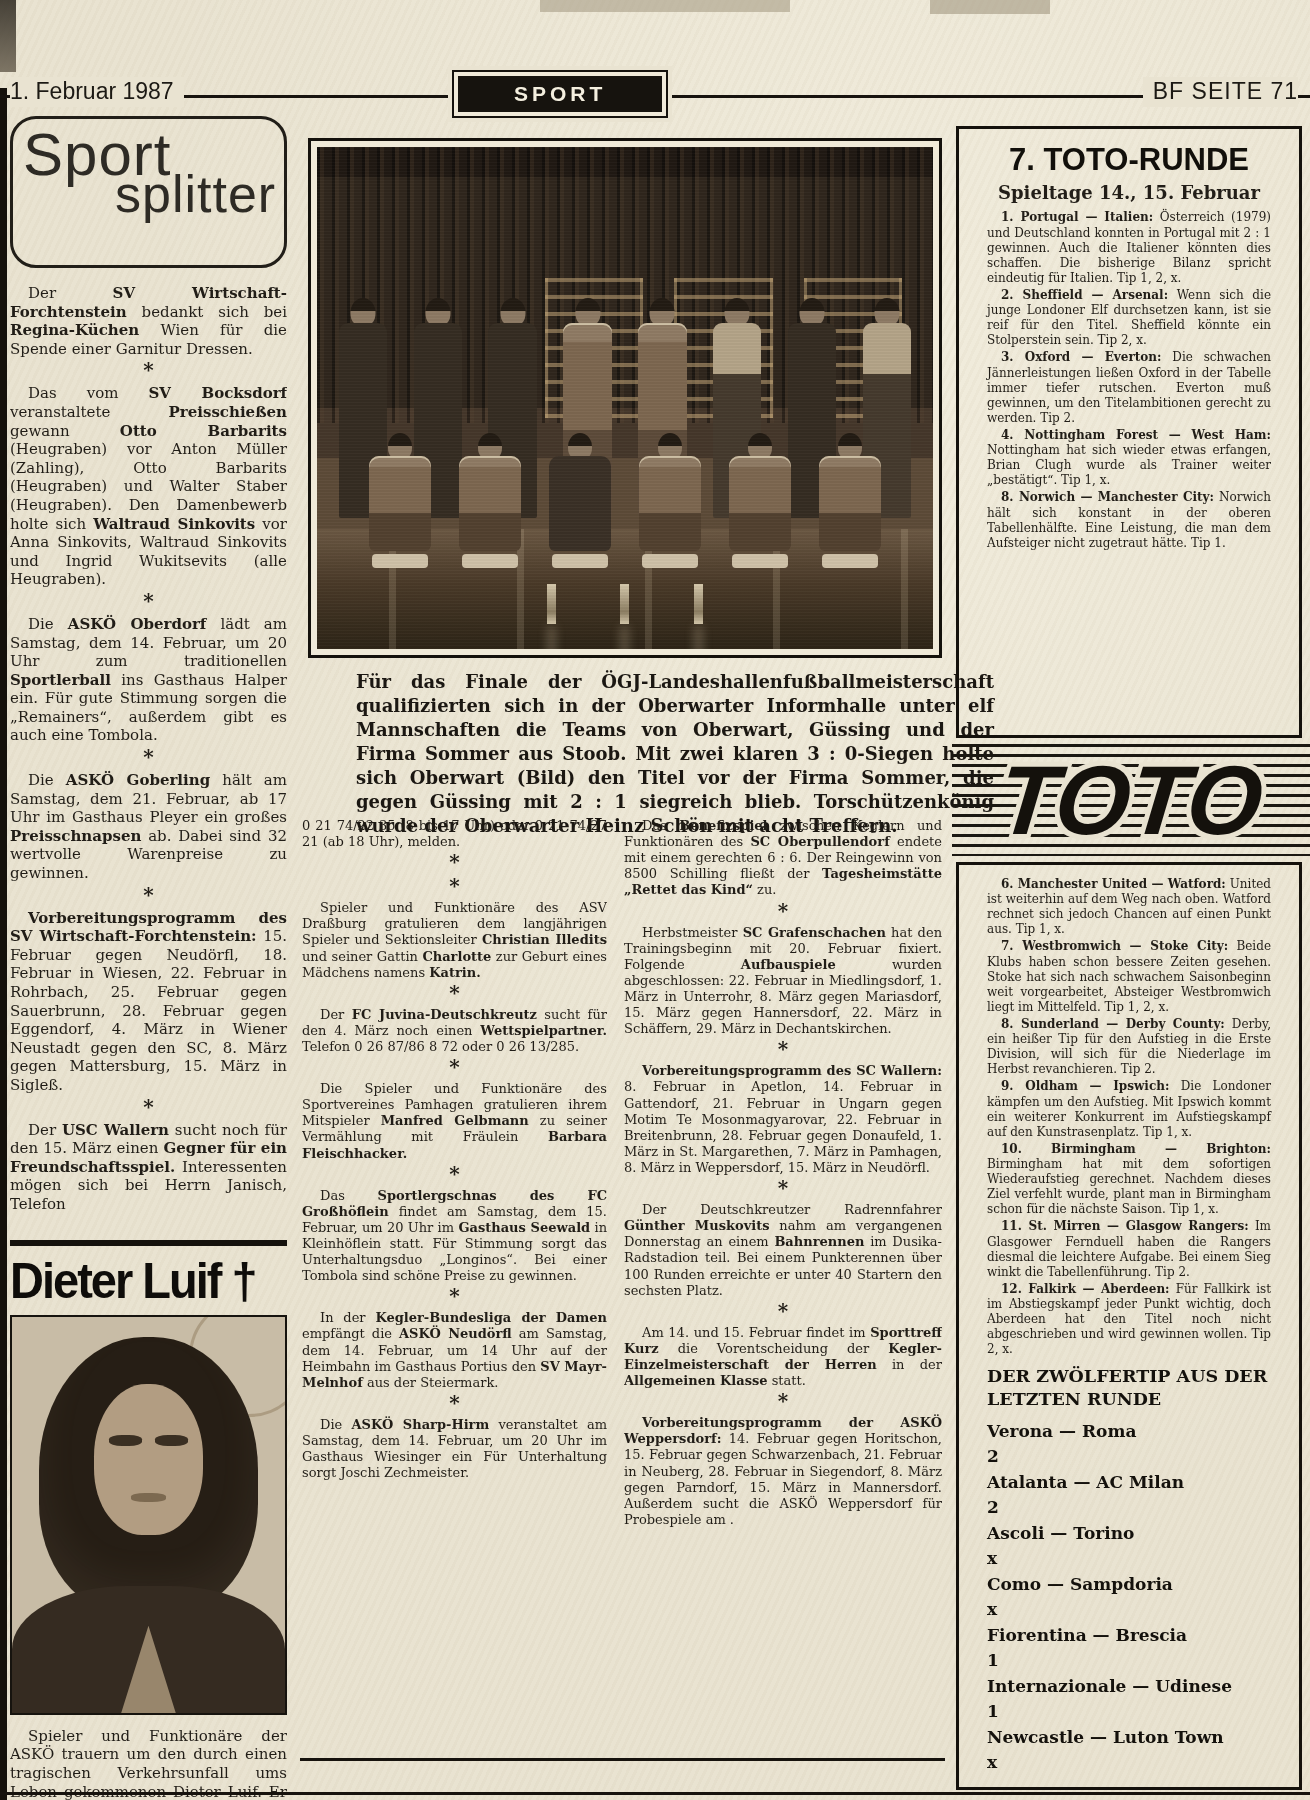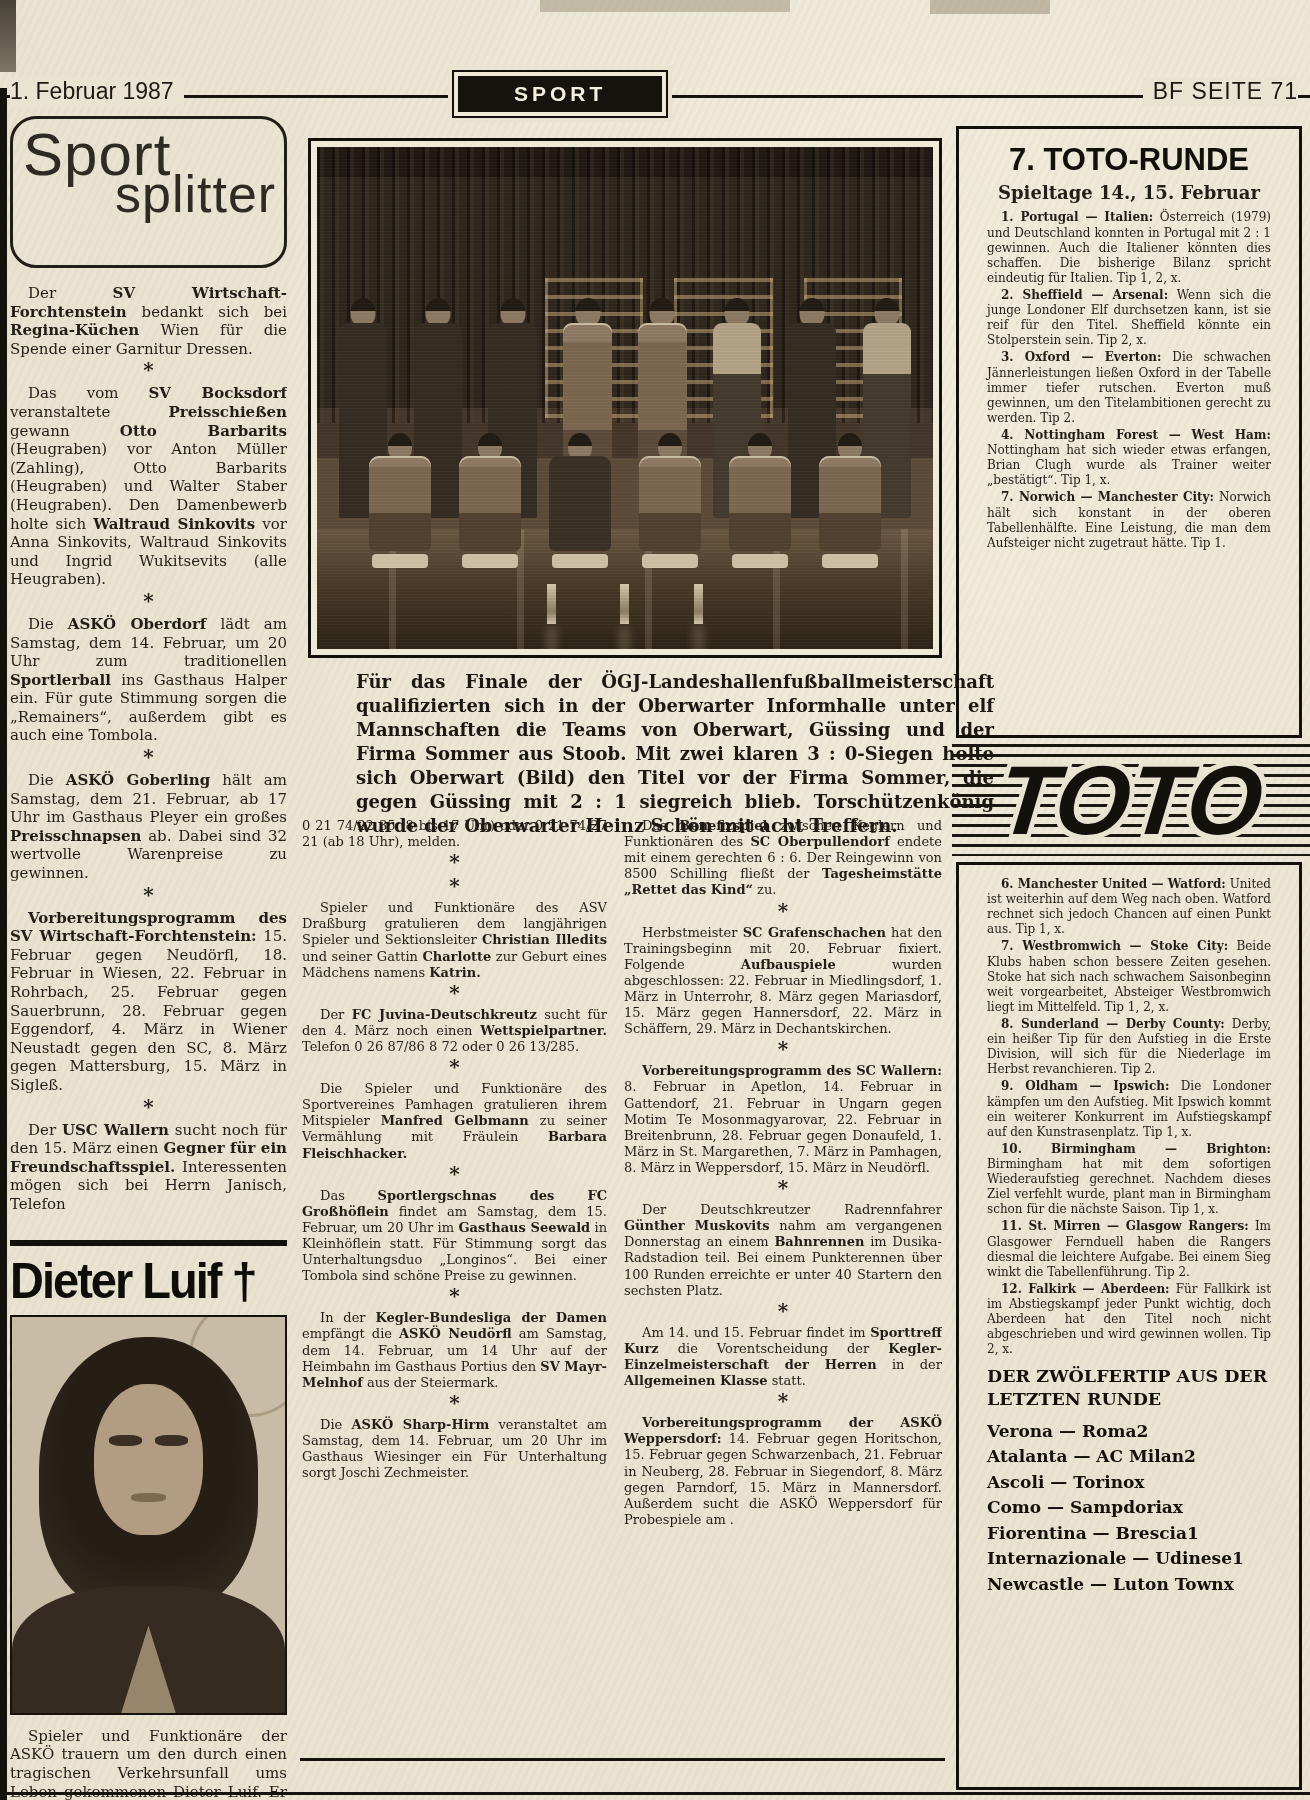--- a/index.html
+++ b/index.html
@@ -97,21 +97,21 @@
   .box2 { top:862px; height:928px; padding-top:12px; }
   .toto-title { font:700 31px/1.1 "Liberation Sans", sans-serif; text-align:center; color:#12100b; margin:6px 0 4px; letter-spacing:0; }
   .toto-sub { font:700 18px/1.3 "DejaVu Serif", serif; text-align:center; margin-bottom:6px; }
   .tpara { font-size:12px; line-height:1.26; text-indent:14px; margin-bottom:2px; }
   .toto-banner { position:absolute; left:952px; top:744px; width:358px; height:112px;
     background:repeating-linear-gradient(180deg, #1b1812 0 3px, rgba(0,0,0,0) 3px 10px);
     display:flex; align-items:center; justify-content:center; overflow:hidden; }
   .toto-word { font:900 96px/1 "Liberation Sans", sans-serif; font-style:italic; color:#14110c; transform:skewX(-6deg) scaleY(1.02); letter-spacing:0;
     text-shadow: 5px 0 0 #e9e3d1, -5px 0 0 #e9e3d1, 0 5px 0 #e9e3d1, 0 -5px 0 #e9e3d1, 4px 4px 0 #e9e3d1, -4px -4px 0 #e9e3d1, 4px -4px 0 #e9e3d1, -4px 4px 0 #e9e3d1; }
   .zw-title { font:700 17.5px/1.3 "DejaVu Serif", serif; margin:8px 0 8px; color:#14110c; }
-  .result-row { display:flex; font:700 17px/1.5 "DejaVu Serif", serif; color:#14110c; }
+  .result-row { display:flex; justify-content:space-between; font:700 17px/1.5 "DejaVu Serif", serif; color:#14110c;flex-direction:column; }
   .page-bottom-rule { position:absolute; left:0; right:0; top:1792px; height:3px; background:#16120d; }
 </style>
 </head>
 <body>
 
 <div class="page">
 
   <div class="scan-strip"></div>
   <div class="blot1"></div>
   <div class="blot2"></div>
@@ -273,21 +273,21 @@
 
   <div class="mid-bottom-rule"></div>
 
   <aside class="toto-box box1">
     <h2 class="toto-title">7. TOTO-RUNDE</h2>
     <div class="toto-sub">Spieltage 14., 15. Februar</div>
     <p class="para tpara"><b>1. Portugal — Italien:</b> Österreich (1979) und Deutschland konnten in Portugal mit 2 : 1 gewinnen. Auch die Italiener könnten dies schaffen. Die bisherige Bilanz spricht eindeutig für Italien. Tip 1, 2, x.</p>
     <p class="para tpara"><b>2. Sheffield — Arsenal:</b> Wenn sich die junge Londoner Elf durchsetzen kann, ist sie reif für den Titel. Sheffield könnte ein Stolperstein sein. Tip 2, x.</p>
     <p class="para tpara"><b>3. Oxford — Everton:</b> Die schwachen Jännerleistungen ließen Oxford in der Tabelle immer tiefer rutschen. Everton muß gewinnen, um den Titelambitionen gerecht zu werden. Tip 2.</p>
     <p class="para tpara"><b>4. Nottingham Forest — West Ham:</b> Nottingham hat sich wieder etwas erfangen, Brian Clugh wurde als Trainer weiter „bestätigt“. Tip 1, x.</p>
-    <p class="para tpara"><b>7. Norwich — Manchester City:</b> Norwich hält sich konstant in der oberen Tabellenhälfte. Eine Leistung, die man dem Aufsteiger nicht zugetraut hätte. Tip 1.</p>
+    <p class="para tpara"><b>8. Norwich — Manchester City:</b> Norwich hält sich konstant in der oberen Tabellenhälfte. Eine Leistung, die man dem Aufsteiger nicht zugetraut hätte. Tip 1.</p>
   </aside>
 
   <div class="toto-banner">
     <span class="toto-word">TOTO</span>
   </div>
 
   <aside class="toto-box box2">
     <p class="para tpara"><b>6. Manchester United — Watford:</b> United ist weiterhin auf dem Weg nach oben. Watford rechnet sich jedoch Chancen auf einen Punkt aus. Tip 1, x.</p>
     <p class="para tpara"><b>7. Westbromwich — Stoke City:</b> Beide Klubs haben schon bessere Zeiten gesehen. Stoke hat sich nach schwachem Saisonbeginn weit vorgearbeitet, Absteiger Westbromwich liegt im Mittelfeld. Tip 1, 2, x.</p>
     <p class="para tpara"><b>8. Sunderland — Derby County:</b> Derby, ein heißer Tip für den Aufstieg in die Erste Division, will sich für die Niederlage im Herbst revanchieren. Tip 2.</p>

